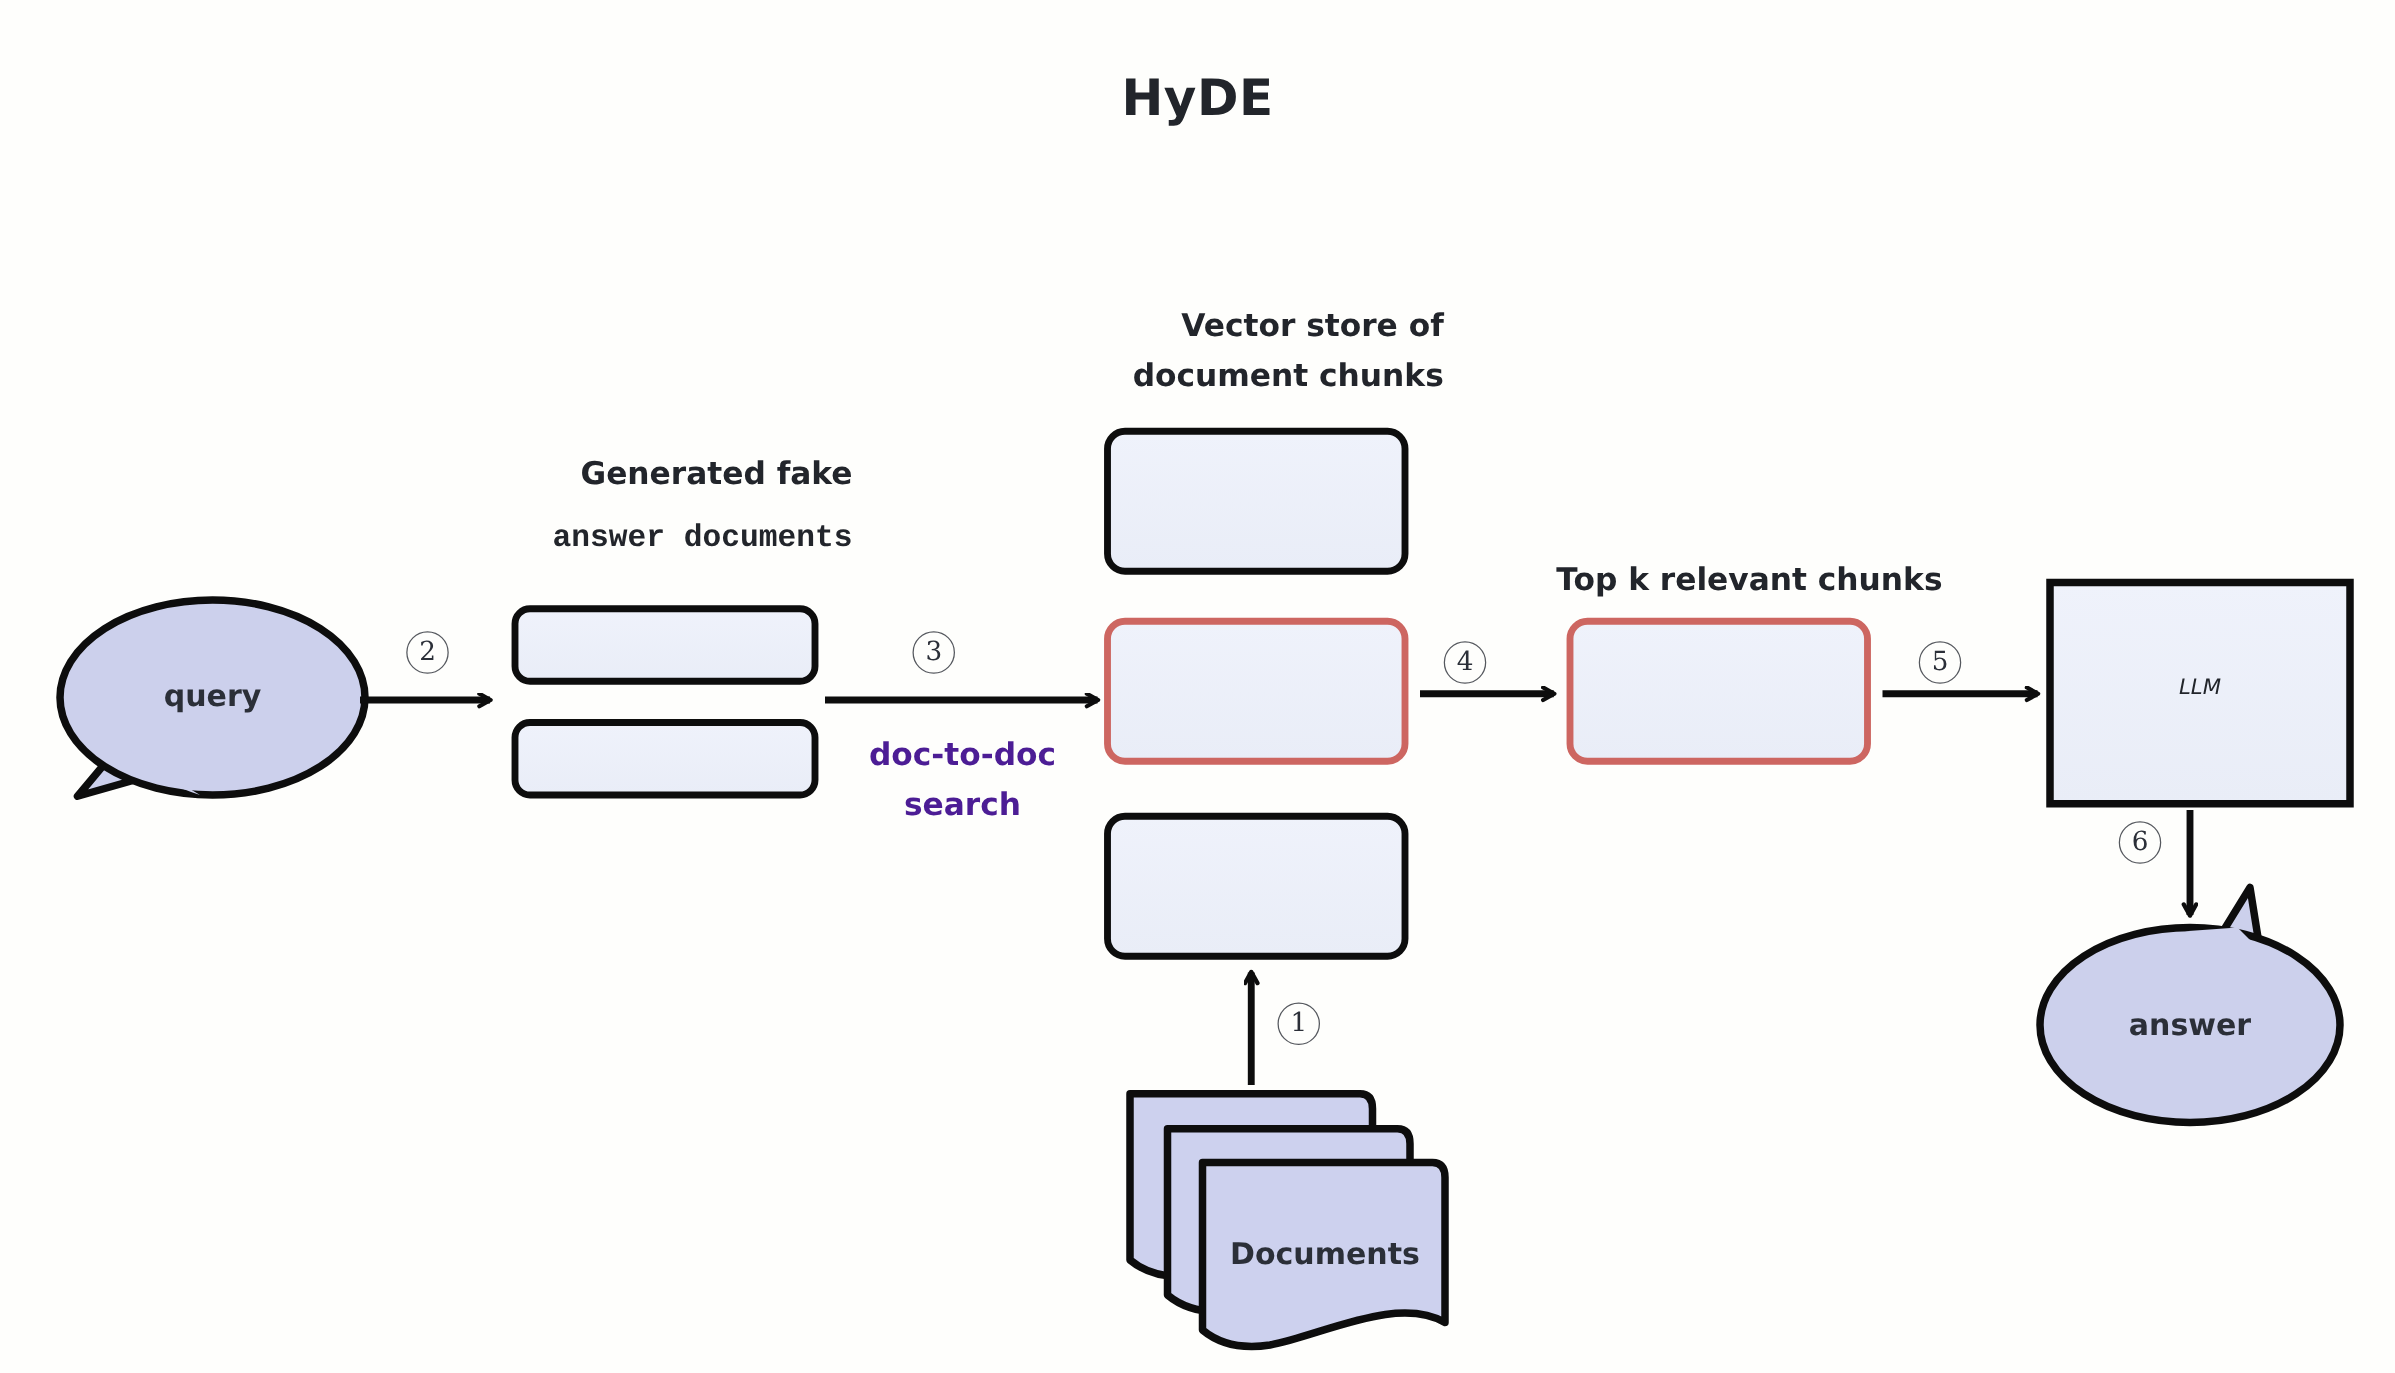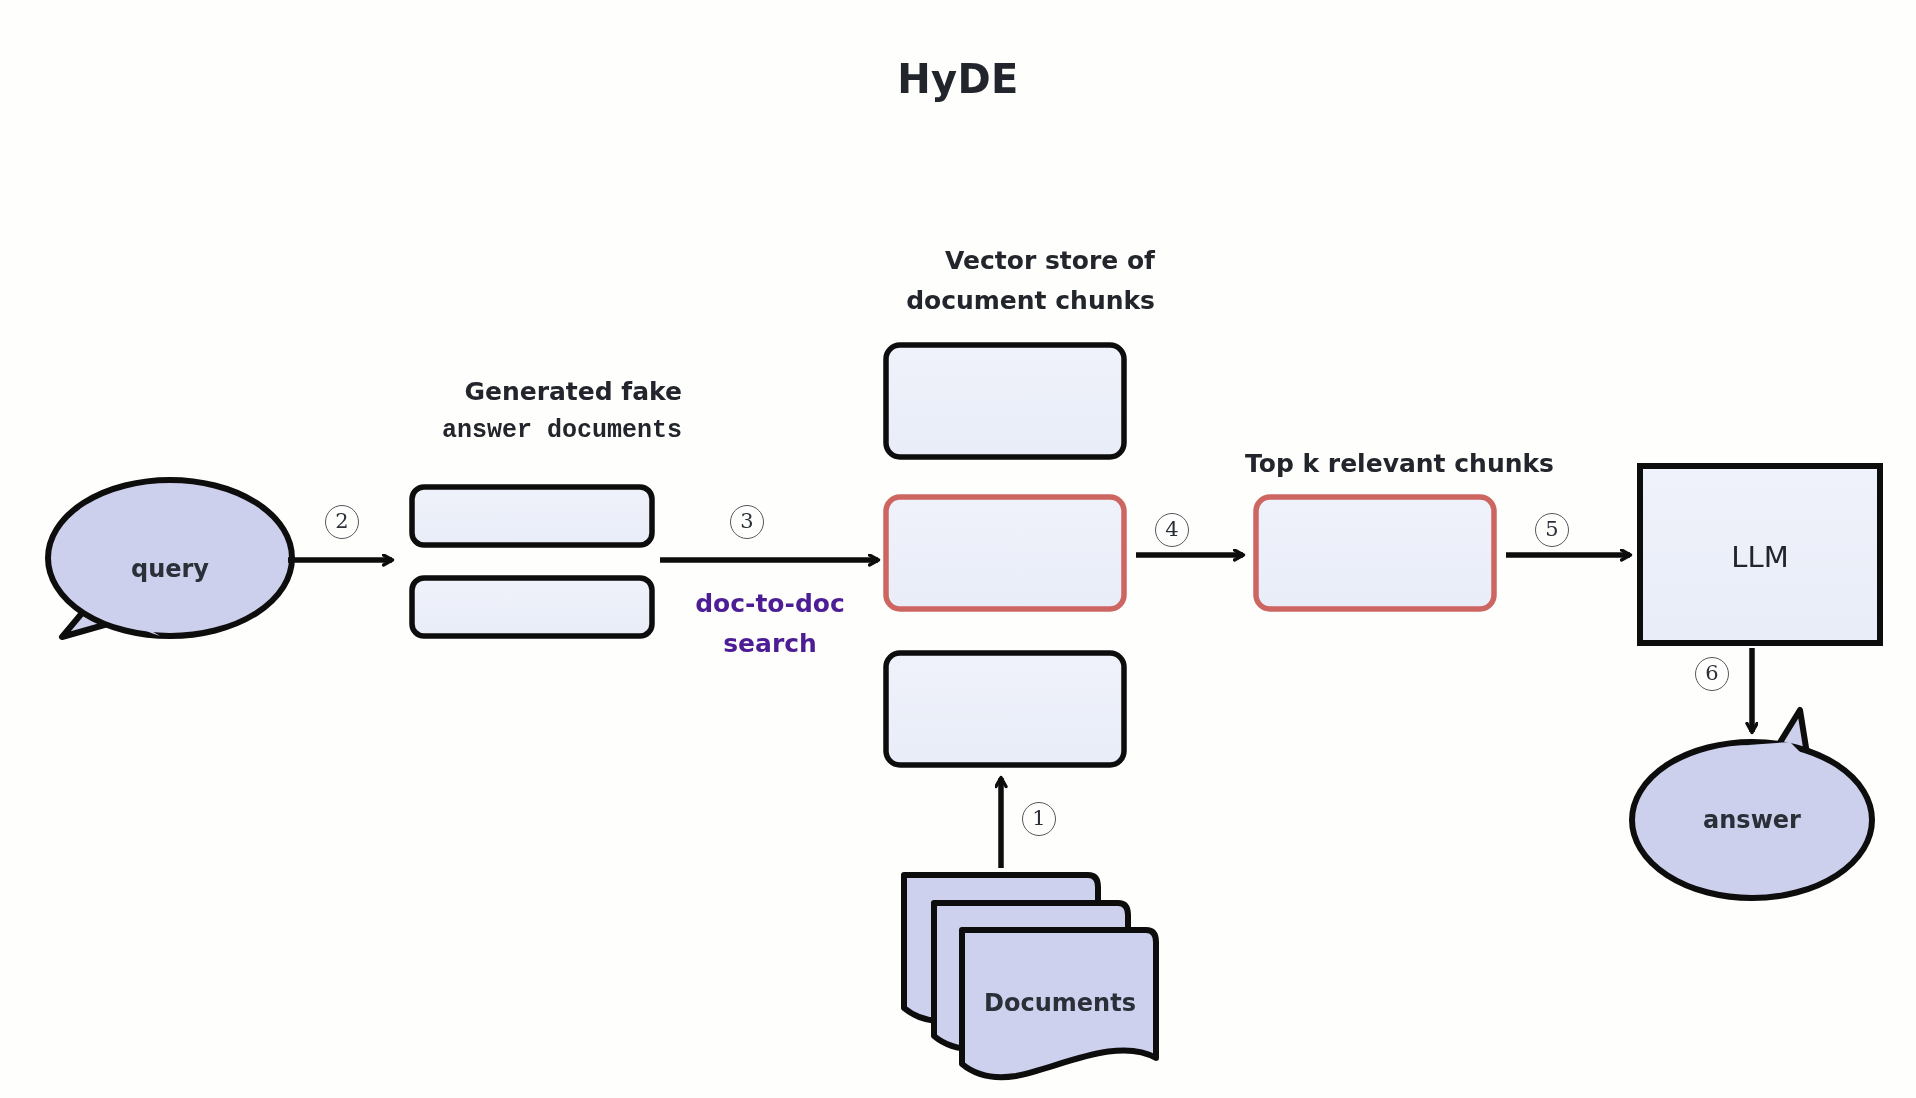--- a/index.html
+++ b/index.html
@@ -47,23 +47,24 @@
     font-weight: bold;
     color: #22252b;
     text-align: right;
   }
   .node-label-bold {
     font-size: 24px;
     font-weight: bold;
     color: #2b2f38;
   }
   .node-label-plain {
-    font-size: 29px;
+    font-size: 17px;
     font-weight: normal;
     color: #22252b;
+    font-style: italic;
   }
   .edge-label {
     font-size: 25px;
     font-weight: bold;
     color: #4c1d95;
   }
   .step-num {
     position: absolute;
     width: 34px;
     height: 34px;
@@ -177,32 +178,32 @@
                Q 1156 930 1156 942
                L 1156 1058
                C 1118 1036 1058 1068 1016 1076
                C 990 1080 974 1074 962 1064
                Z" fill="#cdd1ee" stroke="#0d0d0d" stroke-width="6" stroke-linejoin="round"></path>
     </g>
   </svg>
 
   <div class="txt title" style="left:0; top:55px; width:1916px;">HyDE</div>
 
-  <div class="txt group-label" style="left:382px; top:376px; width:300px;">Generated fake</div>
+  <div class="txt group-label" style="left:382px; top:363px; width:300px;">Generated fake</div>
   <div class="txt group-label" style="left:382px; top:415px; width:300px;font-family:Liberation Mono, monospace;">answer documents</div>
 
   <div class="txt group-label" style="left:855px; top:245px; width:300px;">Vector store of</div>
   <div class="txt group-label" style="left:855px; top:285px; width:300px;">document chunks</div>
 
   <div class="txt group-label" style="left:1225px; top:448px; width:300px;margin-left:20px;">Top k relevant chunks</div>
 
   <div class="txt edge-label" style="left:665px; top:588px; width:210px;">doc-to-doc</div>
   <div class="txt edge-label" style="left:665px; top:628px; width:210px;">search</div>
 
-  <div class="txt node-label-bold" style="left:70px; top:543px; width:200px;margin-top:12px;">query</div>
+  <div class="txt node-label-bold" style="left:70px; top:543px; width:200px;">query</div>
 
   <div class="txt node-label-plain" style="left:1640px; top:540px; width:240px;">LLM</div>
 
   <div class="txt node-label-bold" style="left:1652px; top:806px; width:200px;">answer</div>
 
   <div class="txt node-label-bold" style="left:960px; top:989px; width:200px;">Documents</div>
 
   <div class="step-num" style="left:1022px; top:802px;">1</div>
   <div class="step-num" style="left:325px; top:505px;">2</div>
   <div class="step-num" style="left:730px; top:505px;">3</div>

